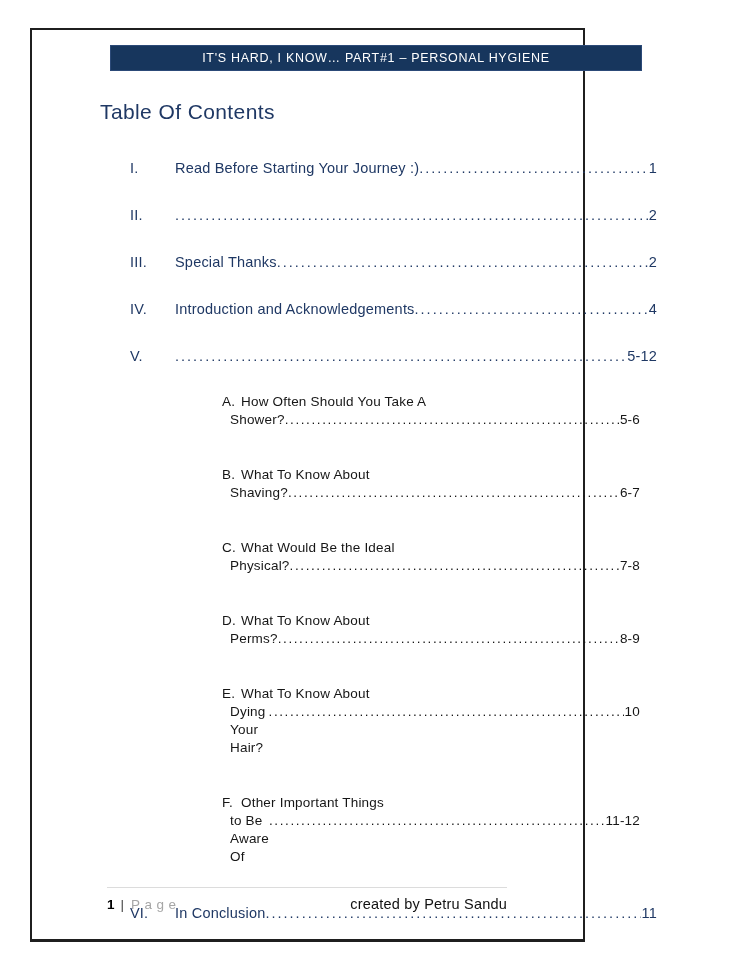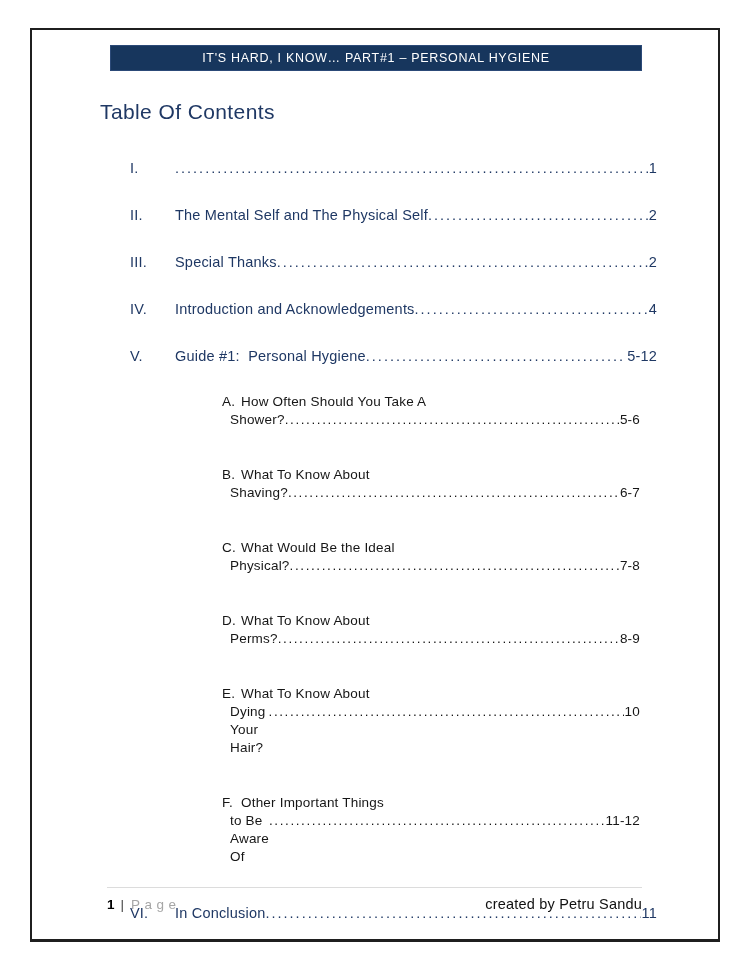--- a/index.html
+++ b/index.html
@@ -1,21 +1,21 @@
 <!DOCTYPE html>
 <html><head>
 <meta charset="utf-8">
 <style>
   * { margin:0; padding:0; box-sizing:border-box; }
   html,body { width:750px; height:970px; background:#ffffff;
     font-family:"Liberation Sans","DejaVu Sans",sans-serif; }
   body { position:relative; overflow:hidden; }
 
   .page-frame {
-    position:absolute; left:30px; top:28px; width:690px; height:914px;
+    position:absolute; left:30px; top:28px; width:555px; height:914px;
     background:#ffffff;
     border:2px solid #1f1f1f; border-bottom-width:3px;text-decoration:underline;
   }
 
   .banner {
     position:absolute; left:78px; top:15px; width:532px; height:26px;
     background:#17365D; border:1px solid #2c4a78;
     display:flex; align-items:center; justify-content:center;
     color:#ffffff; font-size:12.5px; letter-spacing:0.7px; white-space:nowrap;
   }
@@ -66,48 +66,47 @@
   <div class="banner">
     <span>IT'S HARD, I KNOW… PART#1 – PERSONAL HYGIENE</span>
   </div>
 
   <div class="page-title">Table Of Contents</div>
 
   <div class="toc">
 
     <div class="toc-row">
       <span class="toc-numeral">I.</span>
+      <span class="toc-label">Read Before Starting Your Journey :)</span>
       <span class="dot-leader">....................................................................................................................................................................................</span>
       <span class="toc-page">1</span>
     </div>
 
     <div class="toc-row">
       <span class="toc-numeral">II.</span>
-      <span class="toc-label">The Mental Self and The Physical Self</span>
       <span class="dot-leader">....................................................................................................................................................................................</span>
       <span class="toc-page">2</span>
     </div>
 
     <div class="toc-row">
       <span class="toc-numeral">III.</span>
       <span class="toc-label">Special Thanks</span>
       <span class="dot-leader">....................................................................................................................................................................................</span>
       <span class="toc-page">2</span>
     </div>
 
     <div class="toc-row">
       <span class="toc-numeral">IV.</span>
       <span class="toc-label">Introduction and Acknowledgements</span>
       <span class="dot-leader">....................................................................................................................................................................................</span>
       <span class="toc-page">4</span>
     </div>
 
     <div class="toc-row">
       <span class="toc-numeral">V.</span>
-      <span class="toc-label">Guide #1:  Personal Hygiene</span>
       <span class="dot-leader">....................................................................................................................................................................................</span>
       <span class="toc-page">5-12</span>
     </div>
 
     <div class="sub-list">
 
       <div class="toc-subitem">
         <div class="sub-line1">
           <span class="sub-letter">A.</span>
           <span>How Often Should You Take A</span>

